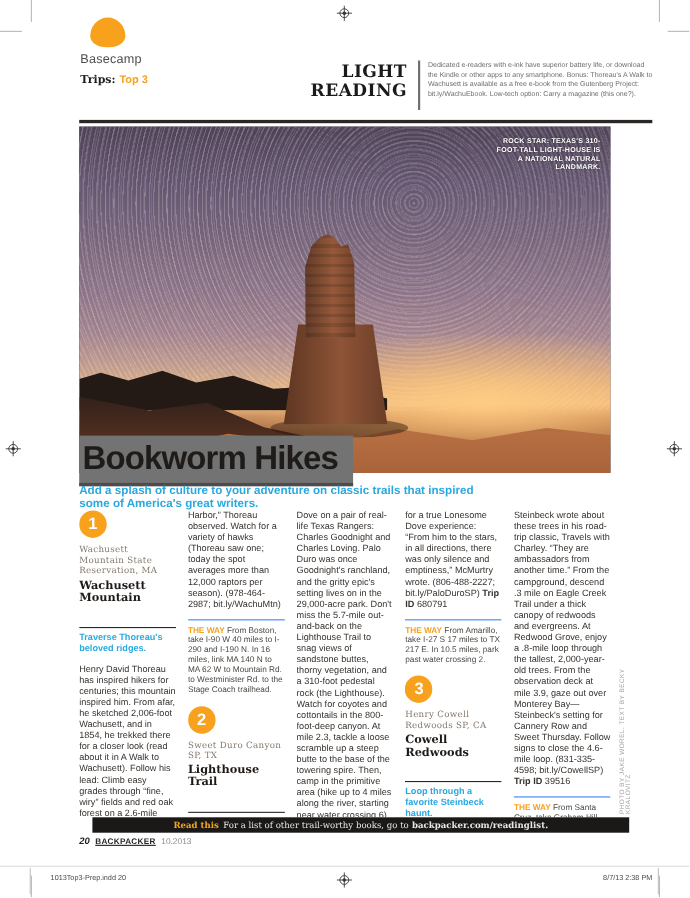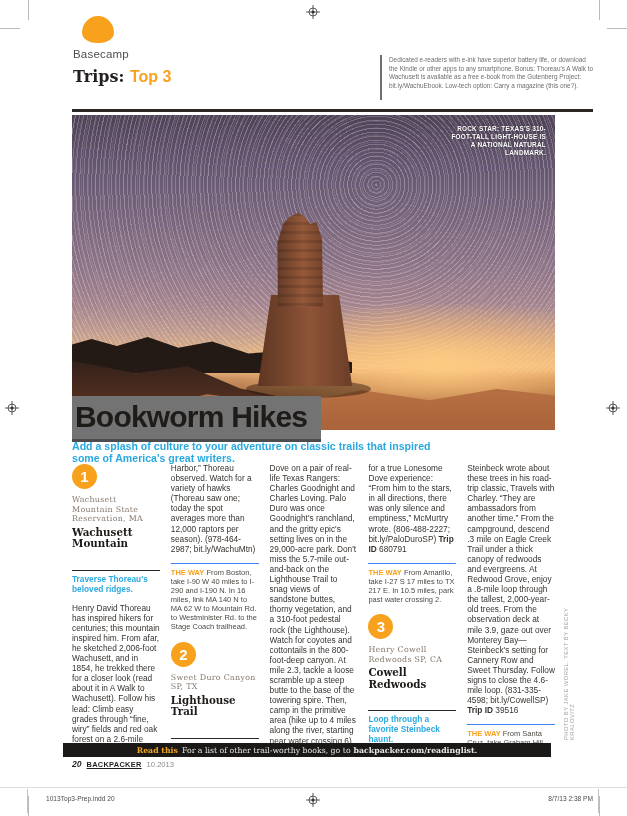--- a/index.html
+++ b/index.html
@@ -9,21 +9,21 @@
   
   .crop{position:absolute;background:#b9b9b9;}
   .reg{position:absolute;}
   .reg svg{display:block;}
 
   
   .logo-dome{position:absolute;left:82px;top:16px;width:32px;height:27px;background:#F7A11C;
              border-radius:50% 50% 46% 46% / 62% 62% 38% 38%;}
   .brand{position:absolute;left:73px;top:48px;font-size:11.5px;color:#4d4e50;letter-spacing:.2px;}
   .section-line{position:absolute;left:73px;top:67px;font-family:"DejaVu Serif",serif;
-                font-weight:bold;font-size:16px;}
+                font-weight:bold;font-size:10px;}
   .section-line .hl{color:#F7A11C;font-family:"Liberation Sans",sans-serif;font-weight:bold;}
   .lr-title{position:absolute;left:252px;top:57px;width:118px;text-align:right;
             font-family:"DejaVu Serif",serif;font-weight:bold;font-size:15.5px;line-height:16.5px;
             letter-spacing:.4px;color:#1c1a19;}
   .lr-divider{position:absolute;left:380px;top:55px;width:1.5px;height:45px;background:#6f7072;}
   .lr-note{position:absolute;left:389px;top:56px;width:205px;font-size:6.4px;line-height:8.6px;
            color:#6d6e70;}
   .header-rule{position:absolute;left:72px;top:109px;width:521px;height:2.5px;background:#2a2725;}
 
   
@@ -74,21 +74,21 @@
   .trail{font-family:"DejaVu Serif",serif;font-size:10.3px;line-height:11.5px;font-weight:bold;
         color:#1e1a17;border-bottom:1.5px solid #2b2626;padding-bottom:20px;margin-bottom:4px;}
   .deck{font-size:8.3px;line-height:9.9px;font-weight:bold;color:#2AA9E0;margin-bottom:8px;}
   .body{font-size:8.3px;line-height:10.1px;color:#37322e;margin:0 0 9px;}
   .tripid{font-weight:bold;}
   .way{border-top:1px solid #3b82f6;padding-top:4px;font-size:7.5px;line-height:9.1px;color:#4e4a45;
         margin:0 0 10px;}
   .way-label{color:#F7A11C;font-weight:bold;}
 
   
-  .read-bar{position:absolute;left:63px;top:743px;width:488px;height:14px;background:#1B1917;
+  .read-bar{position:absolute;left:84px;top:743px;width:488px;height:14px;background:#1B1917;
         display:flex;align-items:center;justify-content:center;font-family:"DejaVu Serif",serif;
         font-size:7.8px;color:#e8e6e3;white-space:nowrap;}
   .read-bar .gold{color:#F2A51E;font-weight:bold;margin-right:4px;}
   .read-bar .lnk{font-weight:bold;margin-left:3px;}
   .folio{position:absolute;left:72px;top:759px;font-size:7.6px;display:flex;gap:5px;align-items:baseline;}
   .folio .num{font-weight:bold;font-size:8.6px;font-style:italic;}
   .folio .mag{font-weight:bold;font-size:7.4px;letter-spacing:.3px;text-decoration:underline;}
   .folio .iss{color:#8b8b8b;}
   .credit{position:absolute;left:563px;top:582px;height:158px;writing-mode:vertical-rl;
         transform:rotate(180deg);font-size:5.8px;letter-spacing:.45px;color:#a6a2a0;}
@@ -140,20 +140,24 @@
         <circle cx="7" cy="7" r="1.6" fill="#333"></circle>
       </svg>
   </div>
 
   <div class="logo-dome"></div>
   <div class="brand">Basecamp</div>
   <div class="section-line">
     <span>Trips:</span>
     <span class="hl">Top 3</span>
   </div>
+  <div class="lr-title">
+    <span>LIGHT</span><br>
+    <span>READING</span>
+  </div>
   <div class="lr-divider"></div>
   <div class="lr-note">Dedicated e-readers with e-ink have superior battery life, or download the Kindle or other apps to any smartphone. Bonus: Thoreau's A Walk to Wachusett is available as a free e-book from the Gutenberg Project: bit.ly/WachuEbook. Low-tech option: Carry a magazine (this one?).</div>
   <div class="header-rule"></div>
 
   <div class="photo">
     <div class="sky"></div>
     <div class="trails"></div>
     <div class="glow"></div>
     <div class="ridge"></div>
     <div class="canyon"></div>

